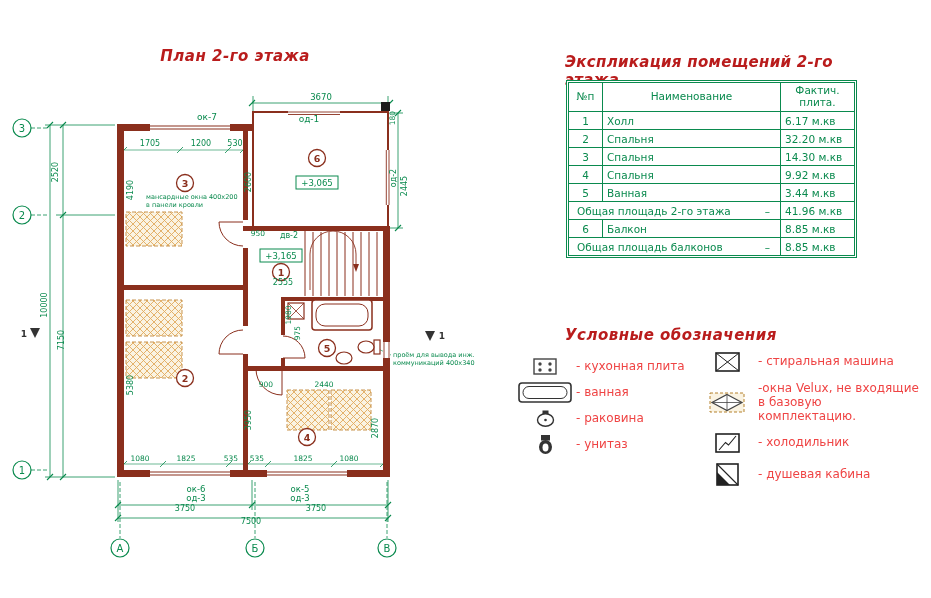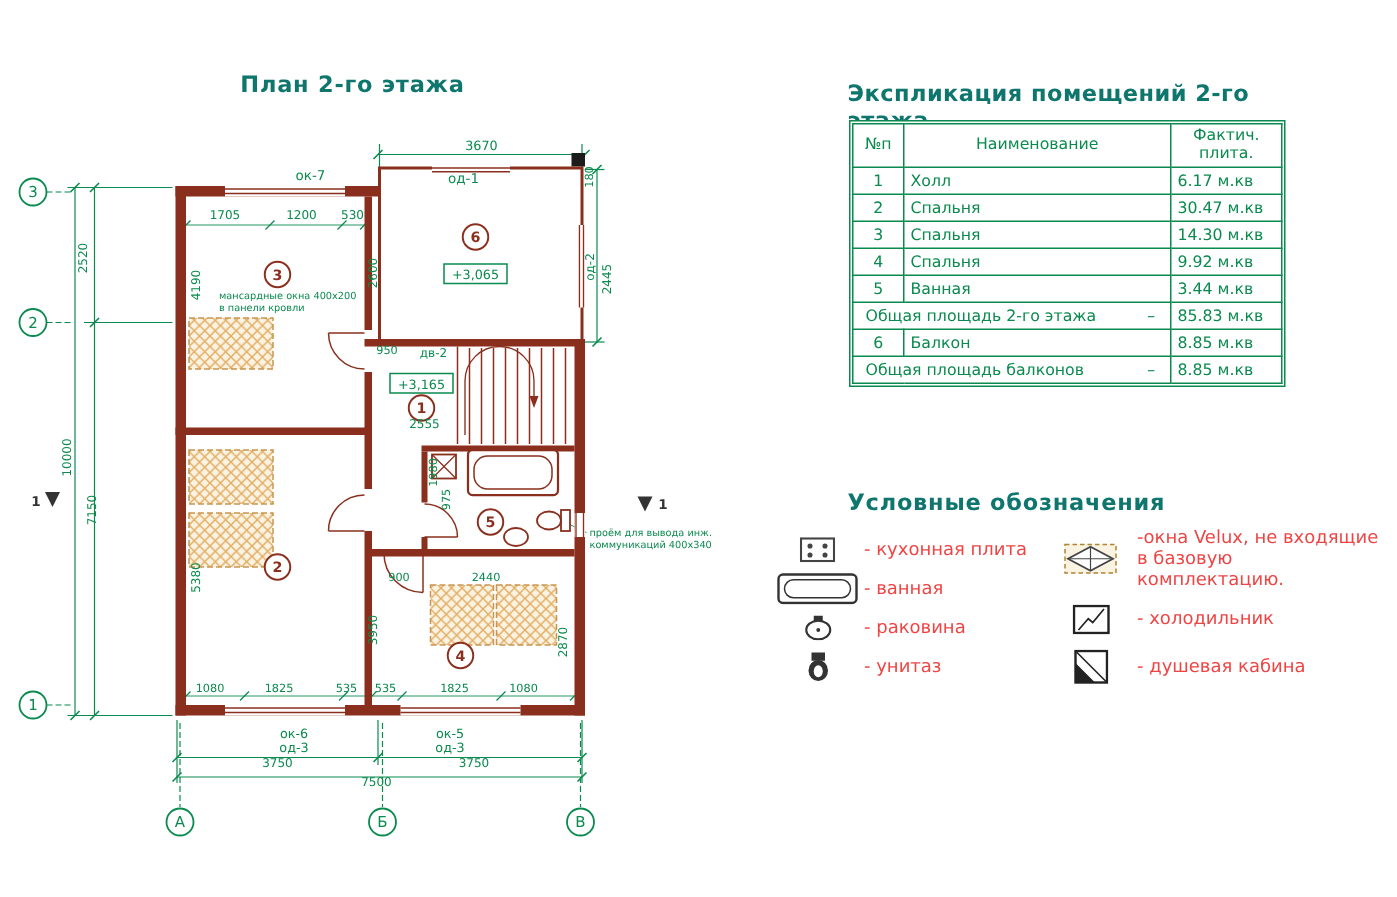--- a/index.html
+++ b/index.html
@@ -1,19 +1,19 @@
 <!DOCTYPE html>
 <html><head>
 <meta charset="utf-8">
 <style>
   html,body { margin:0; padding:0; background:#fff; }
   .page { position:relative; width:931px; height:598px; background:#ffffff;
           font-family:"DejaVu Sans", sans-serif; overflow:hidden; }
   .abs { position:absolute; }
-  .title { color:#0f766e; font-weight:bold; }
+  .title { color:#b91c1c; font-weight:bold;font-style:italic; }
   .plan-title { left:145px; top:47px; width:180px; text-align:center; font-size:15px; letter-spacing:.5px; }
   .tbl-title  { left:565px; top:53px; width:300px; font-size:15px; letter-spacing:.3px; }
   .legend-title { left:565px; top:326px; font-size:15px; letter-spacing:.5px; }
 
   .tbl-wrap { left:566px; top:80px; border:1px solid #0a8a4e; padding:1px; background:#fff; }
   table.expl { border-collapse:collapse; color:#0a8a4e; font-size:10.5px; table-layout:fixed; }
   .expl td, .expl th { border:1px solid #0a8a4e; overflow:hidden; white-space:nowrap; }
   .expl th { font-weight:normal; text-align:center; height:26px; white-space:normal; line-height:1.1; }
   .expl td { height:15px; padding:1px 4px; }
   .c-num { text-align:center; padding:1px 0; }
@@ -299,21 +299,21 @@
         <th>Фактич. плита.</th>
       </tr>
       <tr>
         <td class="c-num">1</td>
         <td class="c-name">Холл</td>
         <td class="c-area">6.17 м.кв</td>
       </tr>
       <tr>
         <td class="c-num">2</td>
         <td class="c-name">Спальня</td>
-        <td class="c-area">30.47 м.кв</td>
+        <td class="c-area">32.20 м.кв</td>
       </tr>
       <tr>
         <td class="c-num">3</td>
         <td class="c-name">Спальня</td>
         <td class="c-area">14.30 м.кв</td>
       </tr>
       <tr>
         <td class="c-num">4</td>
         <td class="c-name">Спальня</td>
         <td class="c-area">9.92 м.кв</td>
@@ -323,21 +323,21 @@
         <td class="c-name">Ванная</td>
         <td class="c-area">3.44 м.кв</td>
       </tr>
       <tr>
         <td colspan="2">
           <div class="spread">
             <span>Общая площадь  2-го этажа</span>
             <span>–</span>
           </div>
         </td>
-        <td class="c-area">85.83 м.кв</td>
+        <td class="c-area">41.96 м.кв</td>
       </tr>
       <tr>
         <td class="c-num">6</td>
         <td class="c-name">Балкон</td>
         <td class="c-area">8.85 м.кв</td>
       </tr>
       <tr>
         <td colspan="2">
           <div class="spread">
             <span>Общая площадь балконов</span>
@@ -390,20 +390,30 @@
             <ellipse cx="8.5" cy="13.5" rx="3" ry="4" fill="#fff"></ellipse>
           </svg>
       </span>
       <span class="legend-label">- унитаз</span>
     </div>
   </div>
 
   <div class="abs legend-col lc-right">
     <div class="legend-item">
       <span class="icon-box">
+        <svg width="25" height="20" viewBox="0 0 25 20">
+            <rect x="1" y="1" width="23" height="18" fill="#fff" stroke="#222" stroke-width="1.6"></rect>
+            <line x1="1" y1="1" x2="24" y2="19" stroke="#222" stroke-width="1"></line>
+            <line x1="24" y1="1" x2="1" y2="19" stroke="#222" stroke-width="1"></line>
+          </svg>
+      </span>
+      <span class="legend-label">- стиральная машина</span>
+    </div>
+    <div class="legend-item">
+      <span class="icon-box">
         <svg width="36" height="21" viewBox="0 0 36 21">
             <rect x="1" y="1" width="34" height="19" fill="#faf3e2" stroke="#b5822f" stroke-width="1" stroke-dasharray="3 2"></rect>
             <polygon points="18,2.5 33,10.5 18,18.5 3,10.5" fill="#fff" stroke="#444" stroke-width="1.2"></polygon>
             <line x1="3" y1="10.5" x2="33" y2="10.5" stroke="#444" stroke-width="0.8"></line>
             <line x1="18" y1="2.5" x2="18" y2="18.5" stroke="#444" stroke-width="0.8"></line>
           </svg>
       </span>
       <span class="legend-label">-окна Velux, не входящие в базовую комплектацию.</span>
     </div>
     <div class="legend-item">

